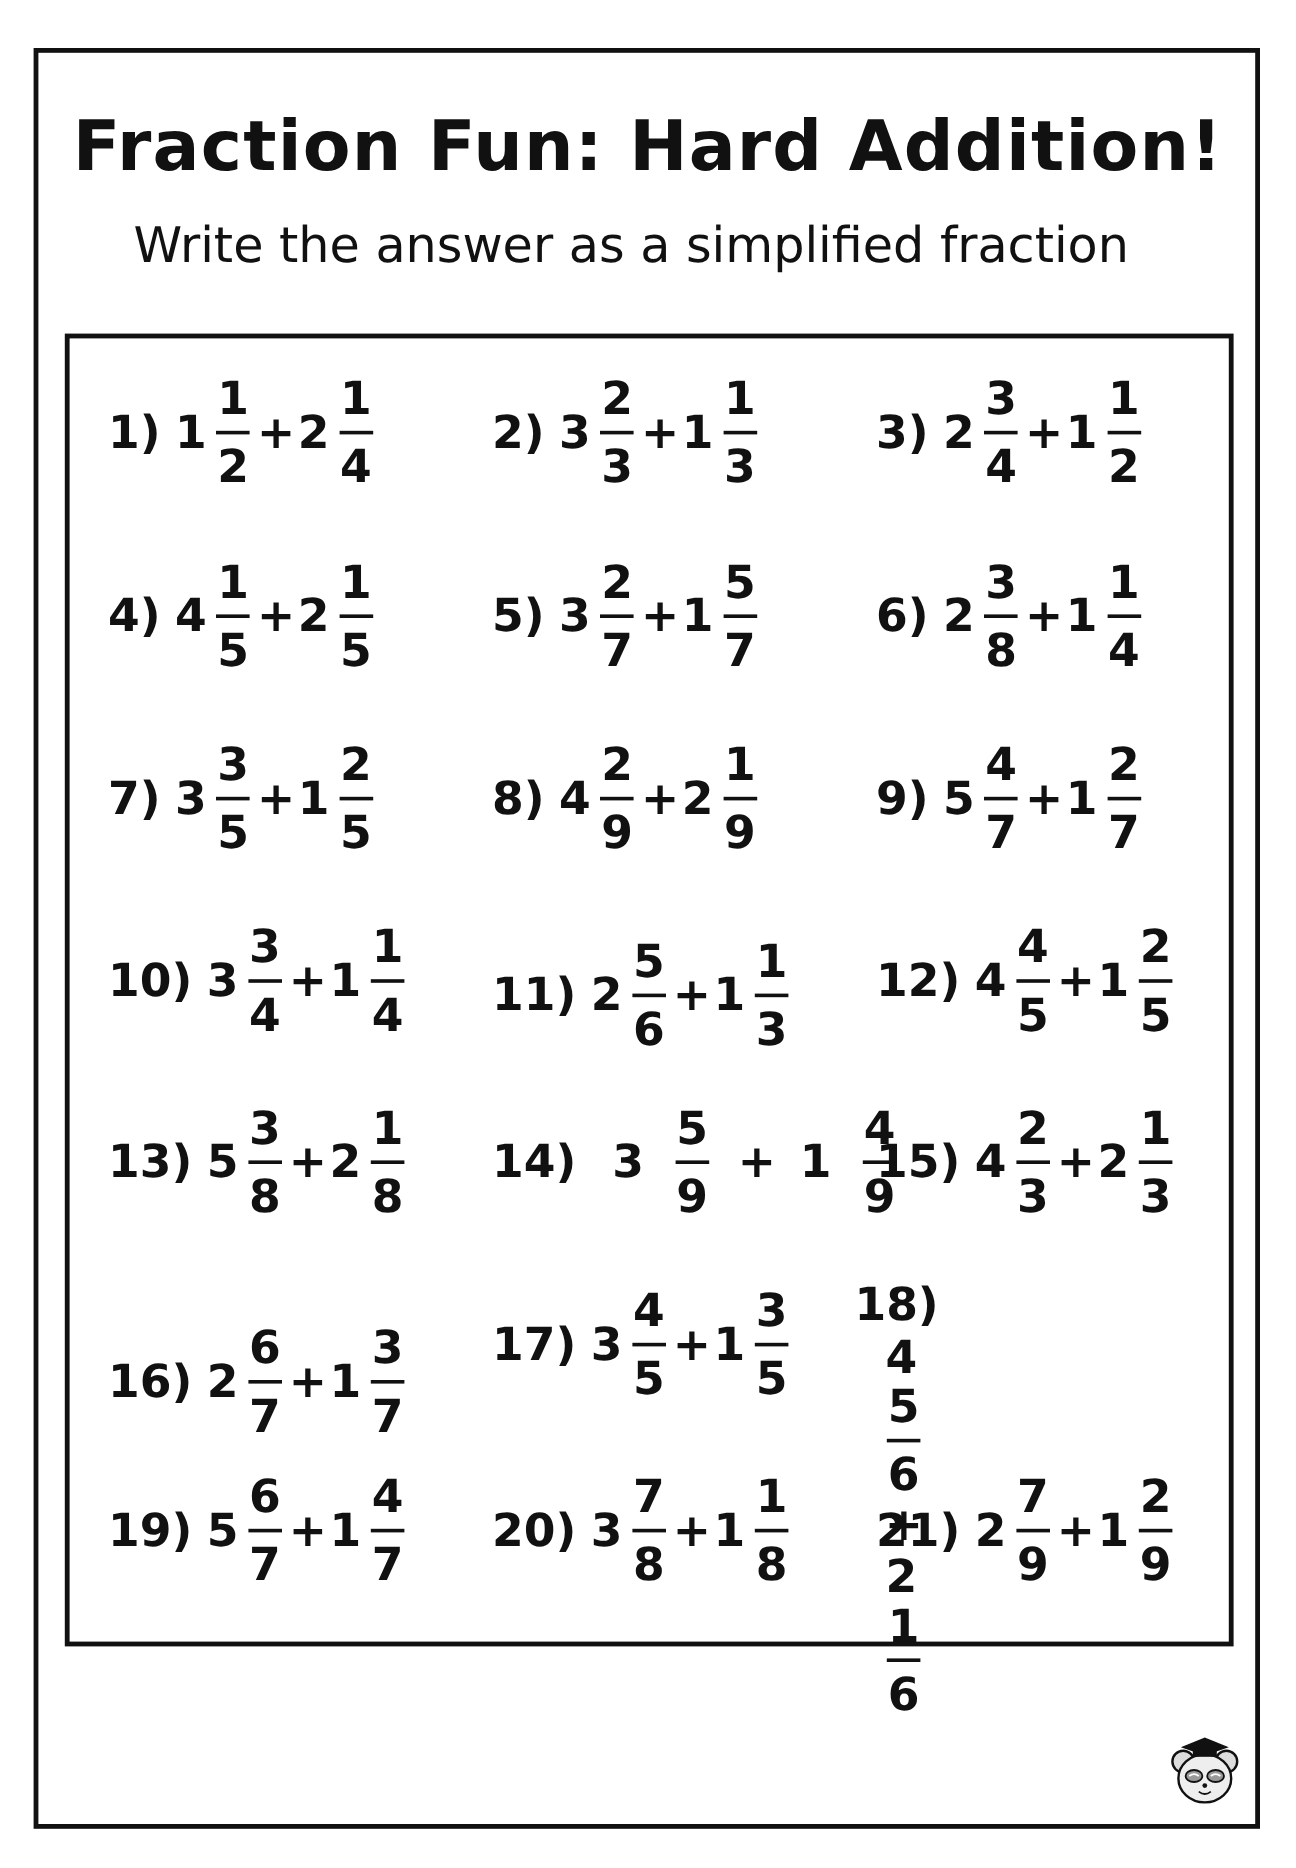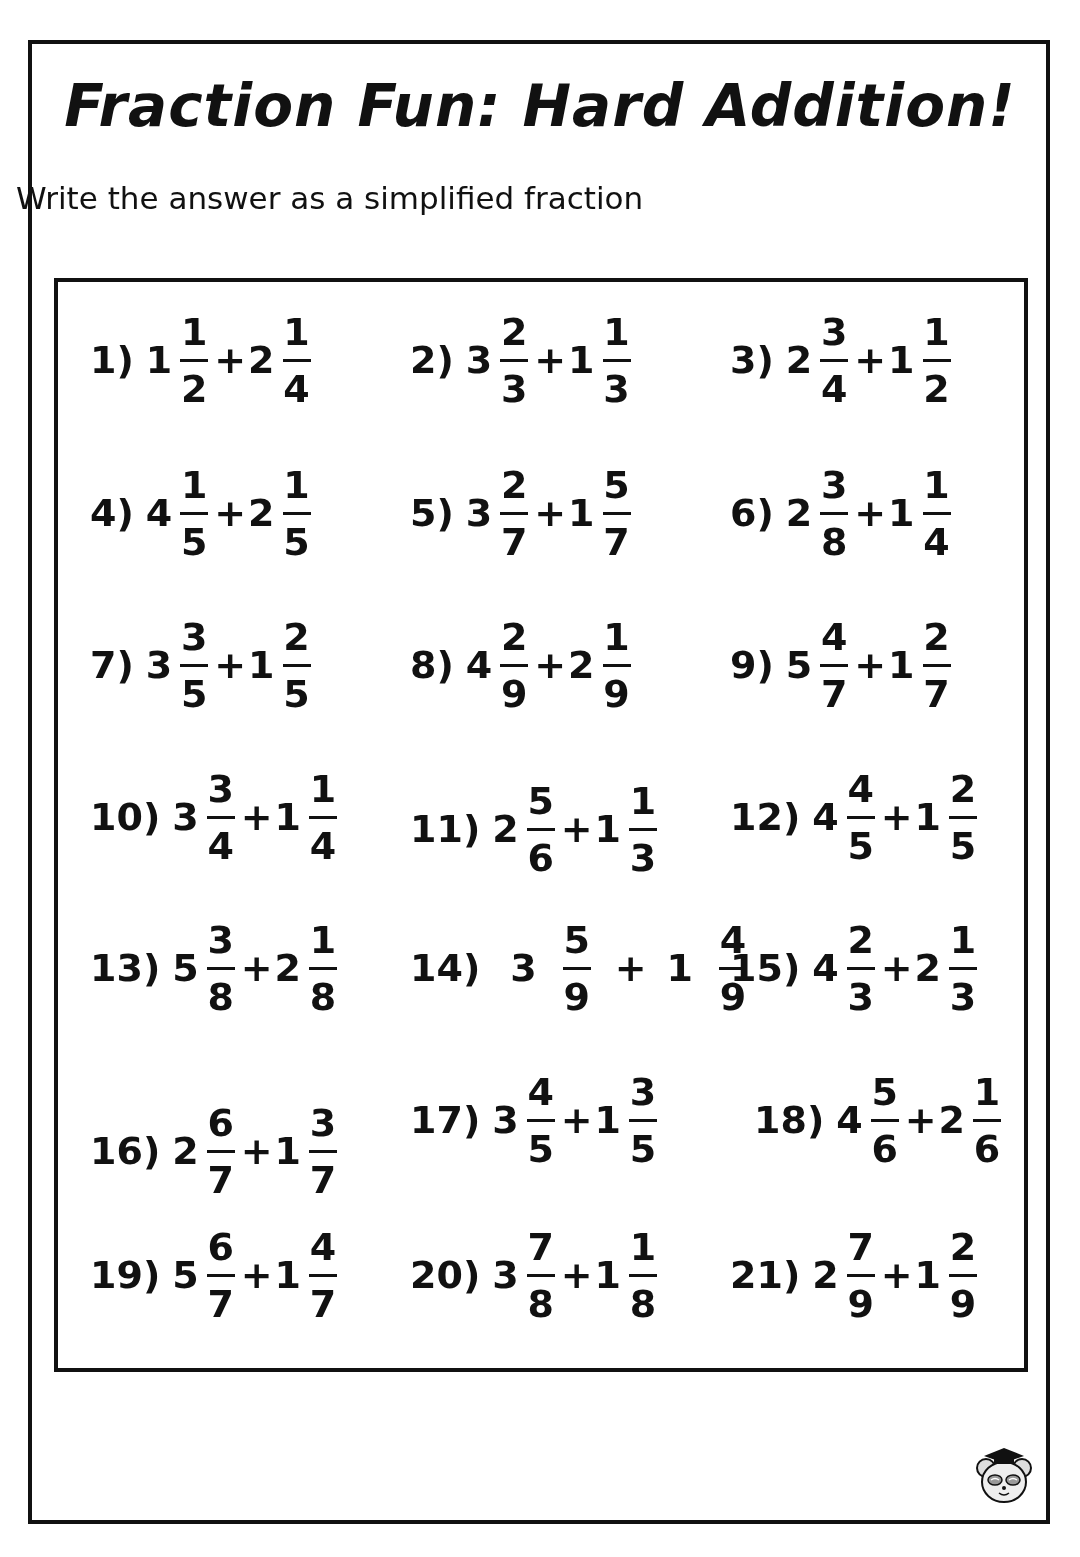--- a/index.html
+++ b/index.html
@@ -1,19 +1,19 @@
 <!DOCTYPE html>
 <html><head>
   <meta charset="utf-8">
   <style>
     html, body { margin: 0; padding: 0; background: #ffffff; }
     body { width: 1080px; height: 1557px; position: relative; overflow: hidden; font-family: "DejaVu Sans", sans-serif; color: #111; }
     .outer { position: absolute; left: 28px; top: 40px; width: 1014px; height: 1476px; border: 4px solid #111; }
-    .title { position: absolute; left: 0; top: 72px; width: 1080px; text-align: center; font-size: 58px; font-weight: bold; letter-spacing: 1px; font-style: italic; }
-    .subtitle { position: absolute; left: 0; top: 180px; width: 1052px; text-align: left; font-size: 31px; margin-left: 16px; }
+    .title { position: absolute; left: 0; top: 88px; width: 1080px; text-align: center; font-size: 58px; font-weight: bold; letter-spacing: 1px; }
+    .subtitle { position: absolute; left: 0; top: 180px; width: 1052px; text-align: center; font-size: 41px; }
     .inner { position: absolute; left: 54px; top: 278px; width: 966px; height: 1086px; border: 4px solid #111; }
     .problem { position: absolute; display: flex; align-items: center; font-size: 38px; font-weight: bold; height: 110px; }
     .num { margin-right: 12px; }
     .whole { margin-right: 4px; }
     .frac { display: inline-flex; flex-direction: column; align-items: center; margin: 0 4px; line-height: 1; }
     .frac .bar { width: 28px; height: 3px; background: #111; margin: 8px 0; }
     .plus { margin: 0 2px; }
     .mascot { position: absolute; left: 972px; top: 1444px; width: 64px; height: 64px; }
   </style>
 </head>
@@ -290,21 +290,21 @@
         <span>5</span>
       </span>
       <span class="plus">+</span>
       <span class="whole">1</span>
       <span class="frac">
         <span>3</span>
         <span class="bar"></span>
         <span>5</span>
       </span>
     </div>
-    <div class="problem" style="left: 754px; top: 1065px;">
+    <div class="problem" style="left: 712px; top: 1065px; flex-direction: column;">
       <span class="num">18)</span>
       <span class="whole">4</span>
       <span class="frac">
         <span>5</span>
         <span class="bar"></span>
         <span>6</span>
       </span>
       <span class="plus">+</span>
       <span class="whole">2</span>
       <span class="frac">

